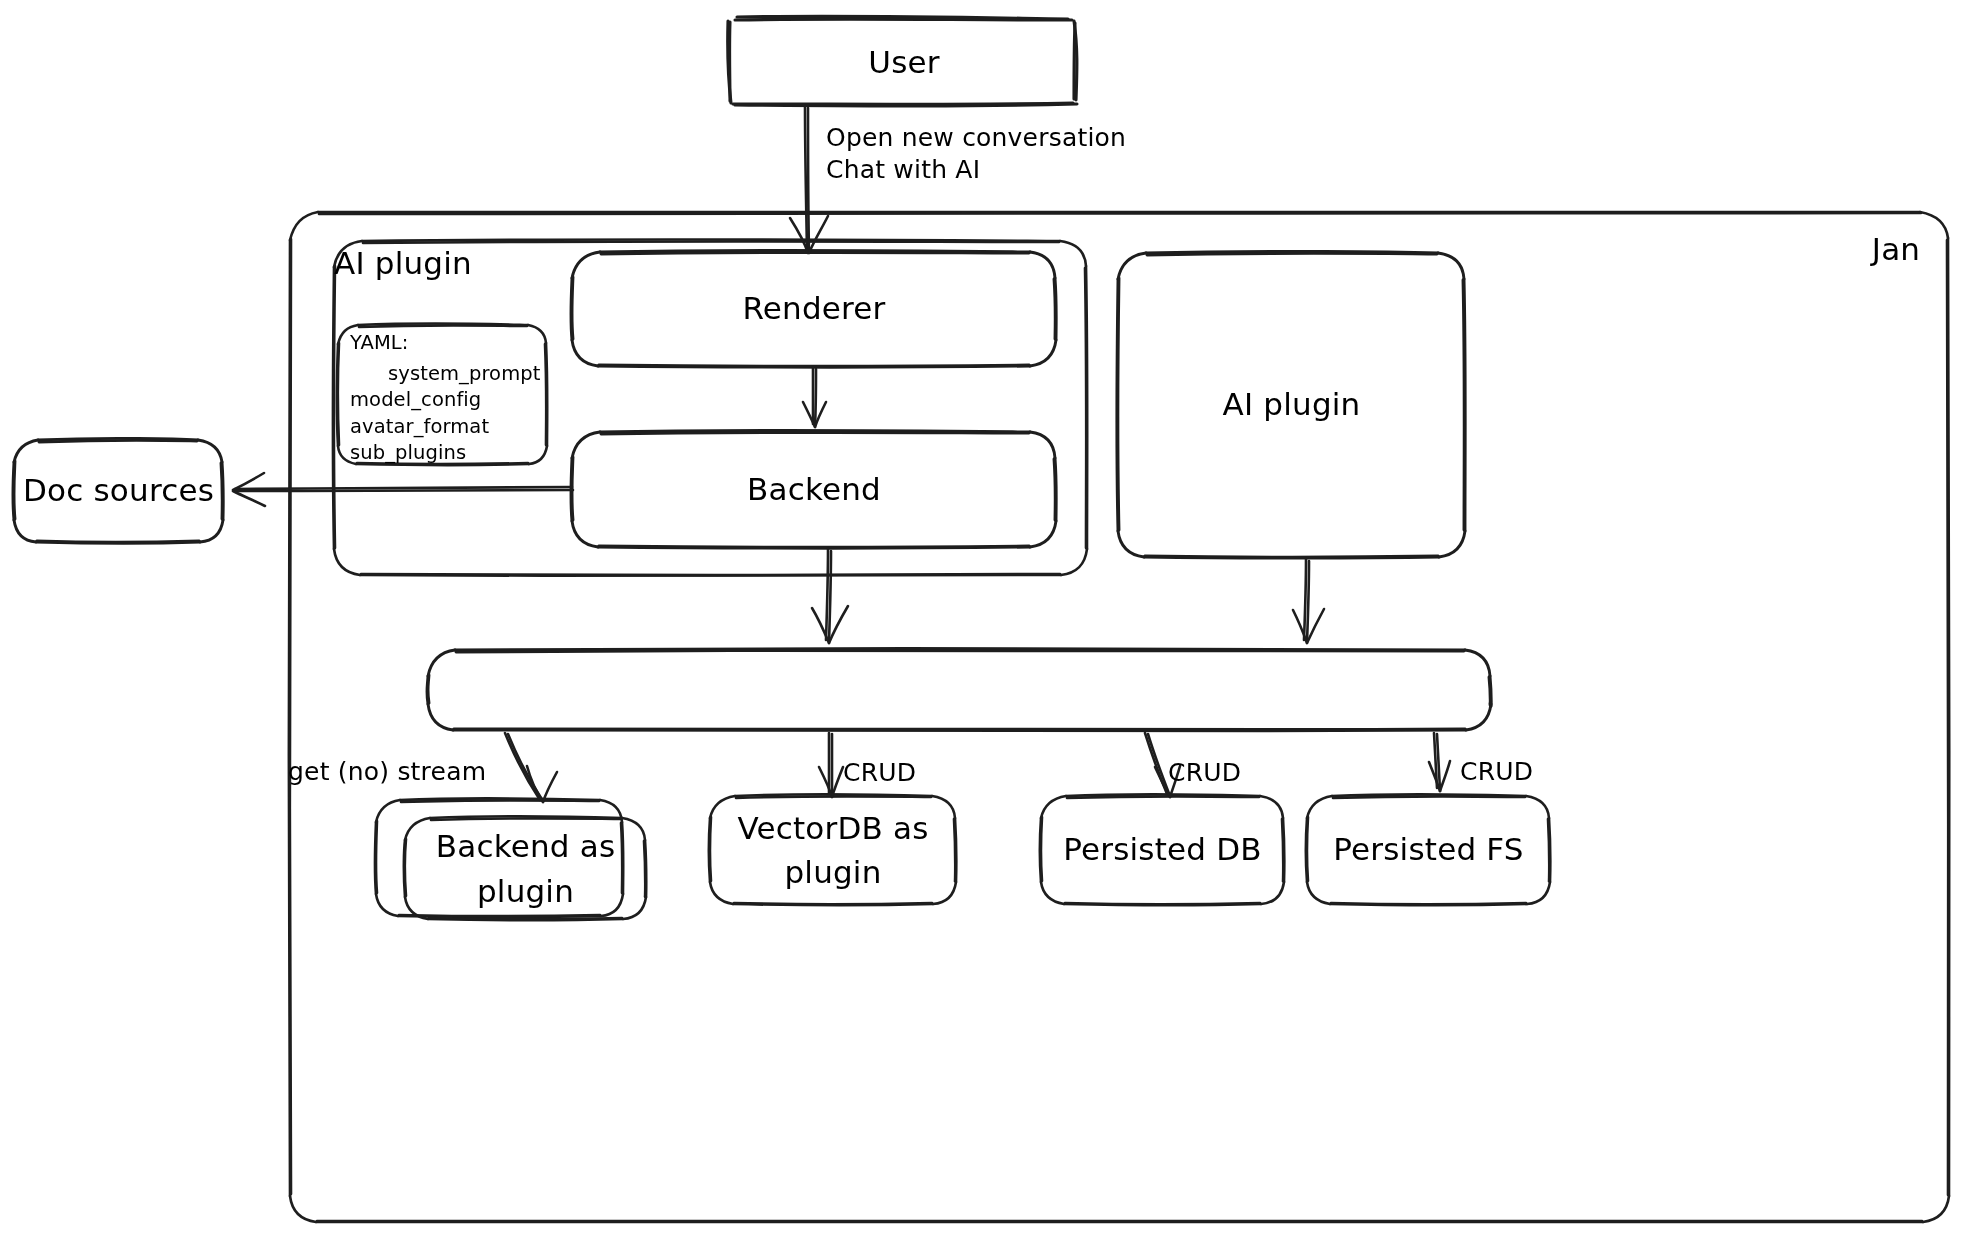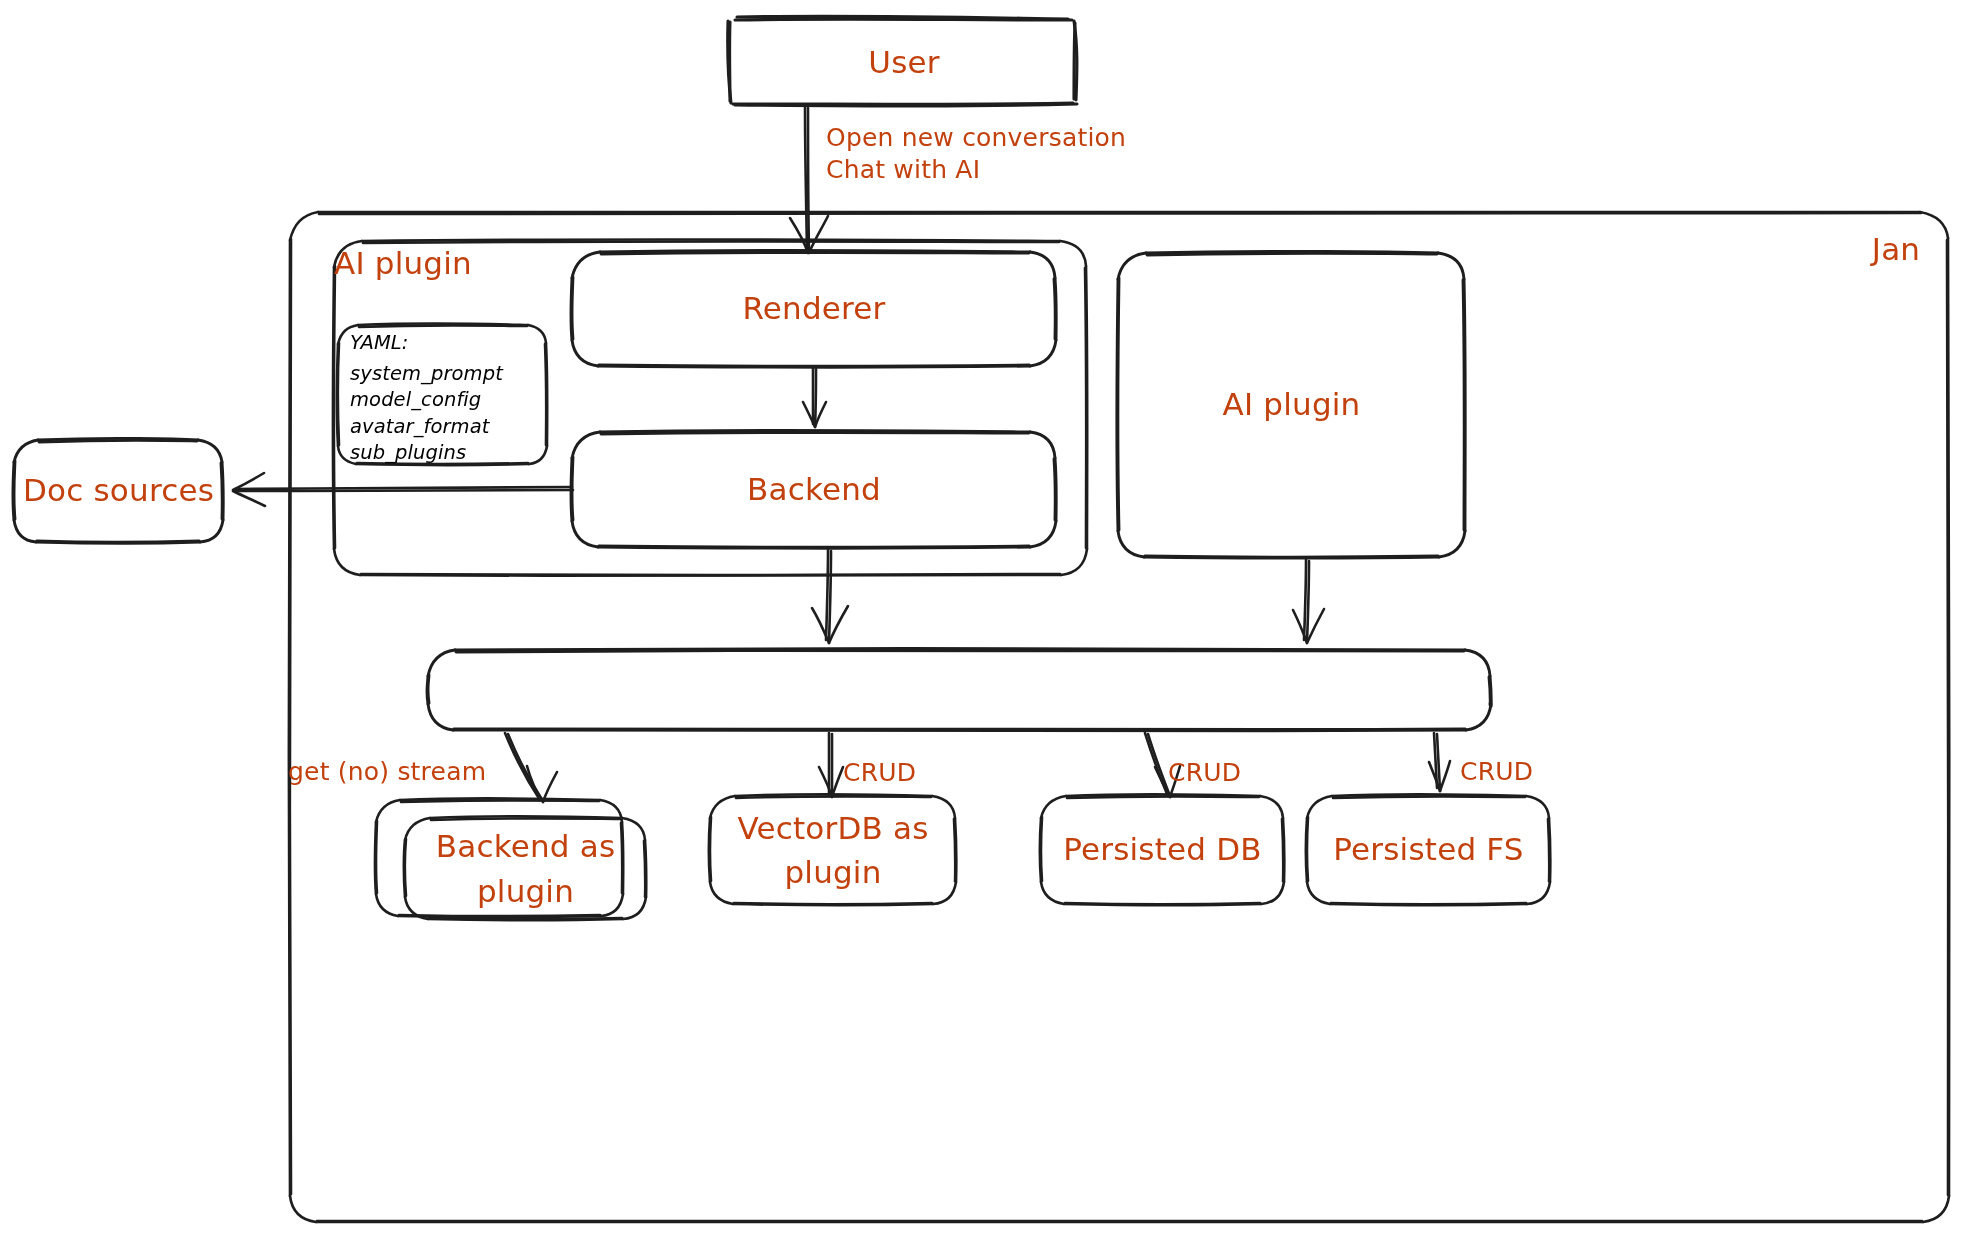--- a/index.html
+++ b/index.html
@@ -22,38 +22,38 @@
     inset: 0;
     width: 1981px;
     height: 1246px;
   }
   .node-label {
     position: absolute;
     display: flex;
     align-items: center;
     justify-content: center;
     text-align: center;
-    color: #c2410c;
+    color: #000000;
     font-family: "DejaVu Sans", sans-serif;
     line-height: 1.28;
     letter-spacing: 0.2px;
     pointer-events: auto;
     white-space: pre-line;
   }
   .lbl-box { font-size: 31px; }
   .lbl-group { font-size: 31px; justify-content: flex-start; }
   .lbl-edge { font-size: 25px; justify-content: flex-start; }
   .lbl-yaml {
     font-size: 19.5px;
     display: block;
     text-align: left;
     line-height: 1.36;
     letter-spacing: 0.1px;
   }
-  .lbl-yaml .ln { display: block; font-style: italic; }
+  .lbl-yaml .ln { display: block; }
   .hit {
     position: absolute;
     background: transparent;
   }
 </style>
 </head>
 <body>
 
 <div id="canvas">
 
@@ -280,21 +280,21 @@
 
   <div class="node-label lbl-edge" style="left:826px; top:122px; width:420px; height:76px; align-items:flex-start; text-align:left;">Open new conversation
 Chat with AI</div>
 
   <div class="node-label lbl-group" style="left:1846px; top:230px; width:100px; height:40px; justify-content:center;">Jan</div>
 
   <div class="node-label lbl-group" style="left:334px; top:243px; width:260px; height:42px; padding-left:0;">AI plugin</div>
 
   <div class="lbl-yaml" style="position:absolute; left:350px; top:330px; width:190px;">
     <span class="ln">YAML:</span>
-    <span class="ln" style="margin-top:4px;">system_prompt</span>
+    <span class="ln" style="margin-top:4px;margin-left:38px;">system_prompt</span>
     <span class="ln">model_config</span>
     <span class="ln">avatar_format</span>
     <span class="ln">sub_plugins</span>
   </div>
 
   <div class="node-label lbl-box" style="left:572px; top:252px; width:484px; height:114px;">Renderer</div>
 
   <div class="node-label lbl-box" style="left:572px; top:432px; width:484px; height:115px;text-align:center;">Backend</div>
 
   <div class="node-label lbl-box" style="left:1118px; top:253px; width:347px; height:304px;">AI plugin</div>

